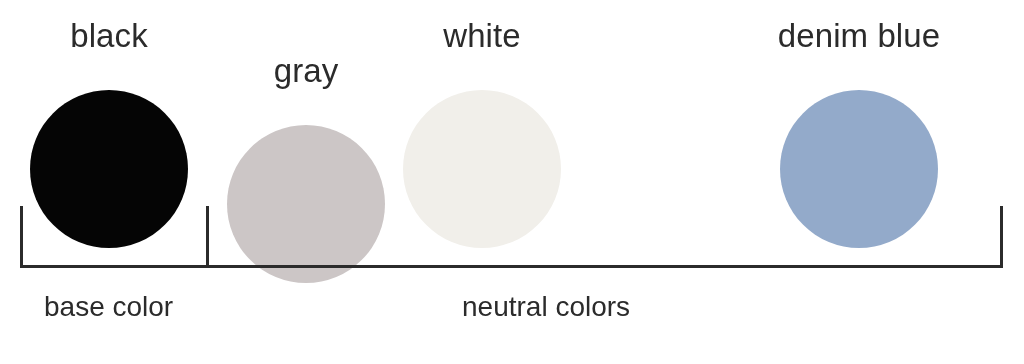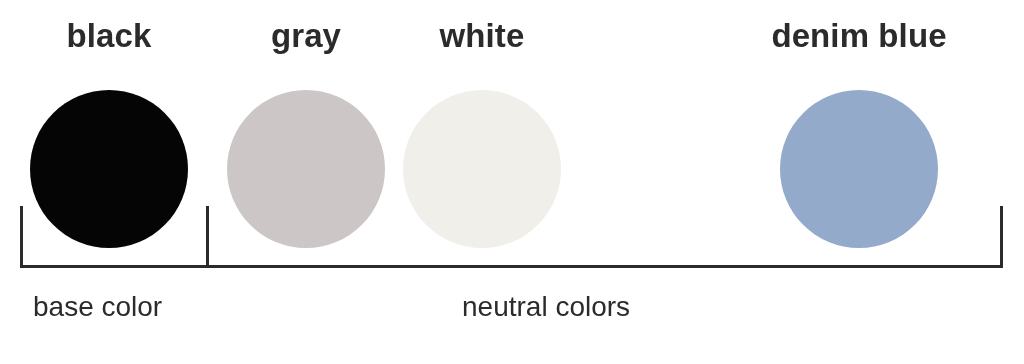--- a/index.html
+++ b/index.html
@@ -40,21 +40,21 @@
 
   .swatch-label {
     position: absolute;
     left: 50%;
     top: 14px;
     transform: translateX(-50%);
     white-space: nowrap;
     font-size: 33px;
     line-height: 44px;
     color: #2b2b2b;
-    font-weight: 700;
+    font-weight: 400;
     letter-spacing: 0.1px;
   }
 
   .swatch-circle {
     position: absolute;
     left: 50%;
     top: 90px;
     transform: translateX(-50%);
     width: 158px;
     height: 158px;
@@ -101,21 +101,21 @@
 
 <div id="palette-diagram">
 
   <div class="swatch-row">
 
     <div class="swatch" style="left:10px;">
       <div class="swatch-label">black</div>
       <div class="swatch-circle" style="background:#050505;"></div>
     </div>
 
-    <div class="swatch" style="left:207px;">
+    <div class="swatch" style="left:207px;margin-top:35px;">
       <div class="swatch-label">gray</div>
       <div class="swatch-circle" style="background:#ccc6c6;"></div>
     </div>
 
     <div class="swatch" style="left:383px;">
       <div class="swatch-label">white</div>
       <div class="swatch-circle" style="background:#f1efea;"></div>
     </div>
 
 
@@ -130,16 +130,16 @@
 
     <div class="bracket-line bracket-h" style="left:20px; top:265px; width:189px;"></div>
 
     <div class="bracket-line bracket-h" style="left:206px; top:265px; width:797px;"></div>
 
     <div class="bracket-line bracket-tick" style="left:20px;"></div>
     <div class="bracket-line bracket-tick" style="left:206px;"></div>
     <div class="bracket-line bracket-tick" style="left:1000px;"></div>
   </div>
 
-  <div class="group-caption" style="left:33px;">base color</div>
+  <div class="group-caption" style="left:44px;">base color</div>
   <div class="group-caption" style="left:462px;">neutral colors</div>
 
 </div>
 
 </body></html>

